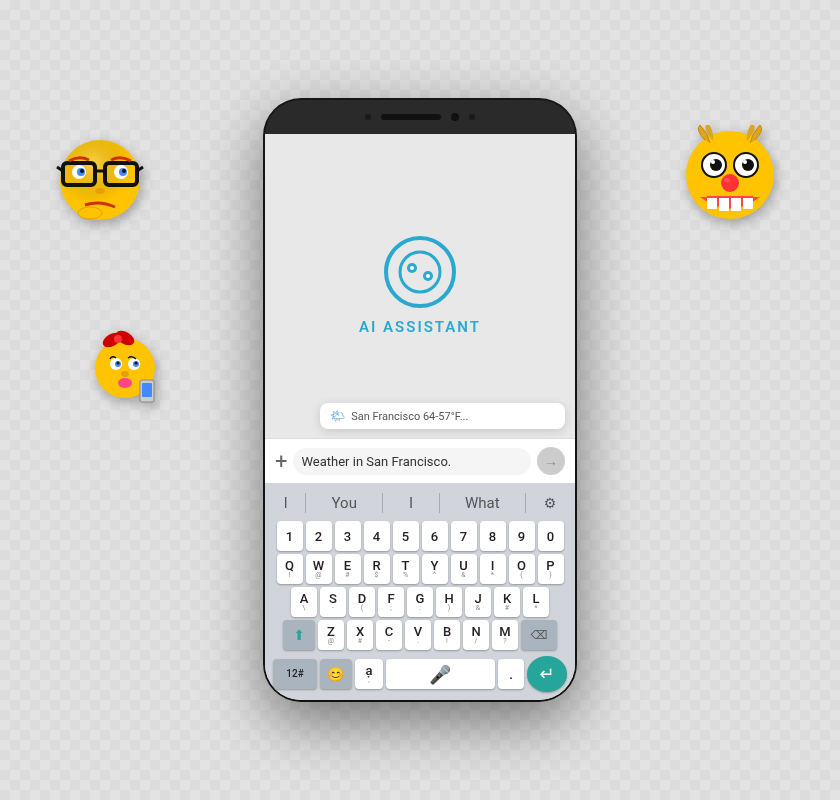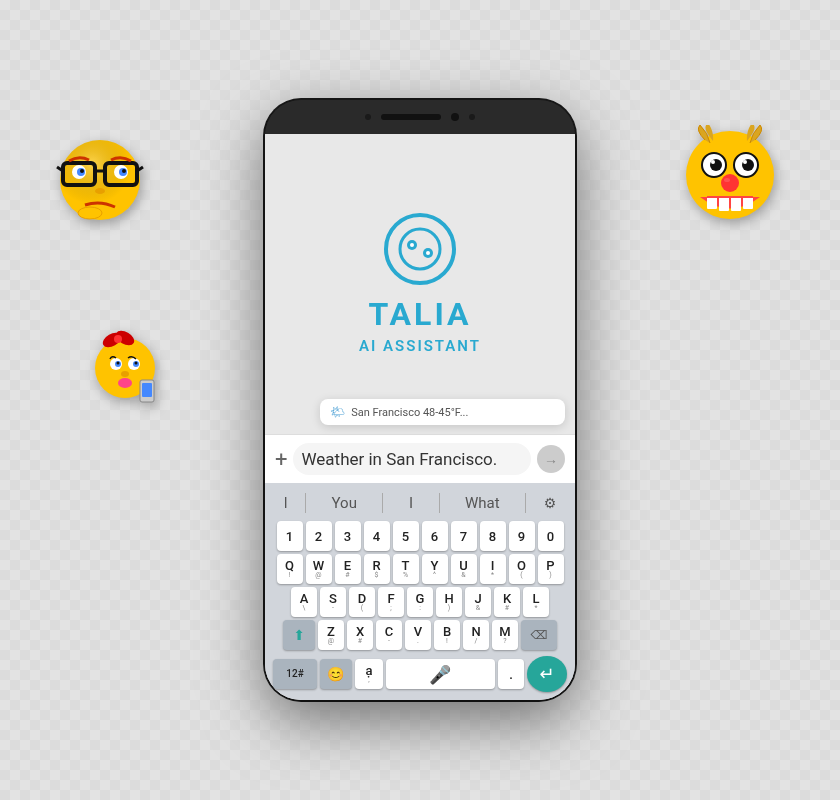--- a/index.html
+++ b/index.html
@@ -439,34 +439,33 @@
       <div class="app-area">
 
         <svg class="talia-icon-svg" width="72" height="72" viewBox="0 0 72 72" xmlns="http://www.w3.org/2000/svg">
           <circle cx="36" cy="36" r="34" fill="none" stroke="#29a9d0" stroke-width="4"></circle>
           <circle cx="36" cy="36" r="20" fill="none" stroke="#29a9d0" stroke-width="3"></circle>
           <circle cx="28" cy="32" r="5" fill="#29a9d0"></circle>
           <circle cx="44" cy="40" r="5" fill="#29a9d0"></circle>
           <circle cx="28" cy="32" r="2" fill="white"></circle>
           <circle cx="44" cy="40" r="2" fill="white"></circle>
         </svg>
-        <div class="talia-title">TALIA</div>
         <div class="talia-subtitle">AI ASSISTANT</div>
       </div>
 
       <div class="input-bar">
         <div class="input-plus">+</div>
-        <div class="input-field" style="font-size:17px; color:#333; background:#f5f5f5; border-radius:20px; padding:6px 8px;">Weather in San Francisco.</div>
+        <div class="input-field" style="font-size:13px; color:#333; background:#f5f5f5; border-radius:20px; padding:6px 8px;">Weather in San Francisco.</div>
         <div class="input-send">
           <span style="color:#888; font-size:14px;">→</span>
         </div>
 
         <div class="autocomplete-dropdown">
           <span class="weather-icon-small">🌤</span>
-          <span>San Francisco 48-45°F...</span>
+          <span>San Francisco 64-57°F...</span>
         </div>
       </div>
 
       <div class="keyboard-area">
 
         <div class="keyboard-toolbar">
           <span style="font-size:14px; color:#555;">I</span>
           <div class="kb-toolbar-separator"></div>
           <span class="kb-toolbar-item">You</span>
           <div class="kb-toolbar-separator"></div>

